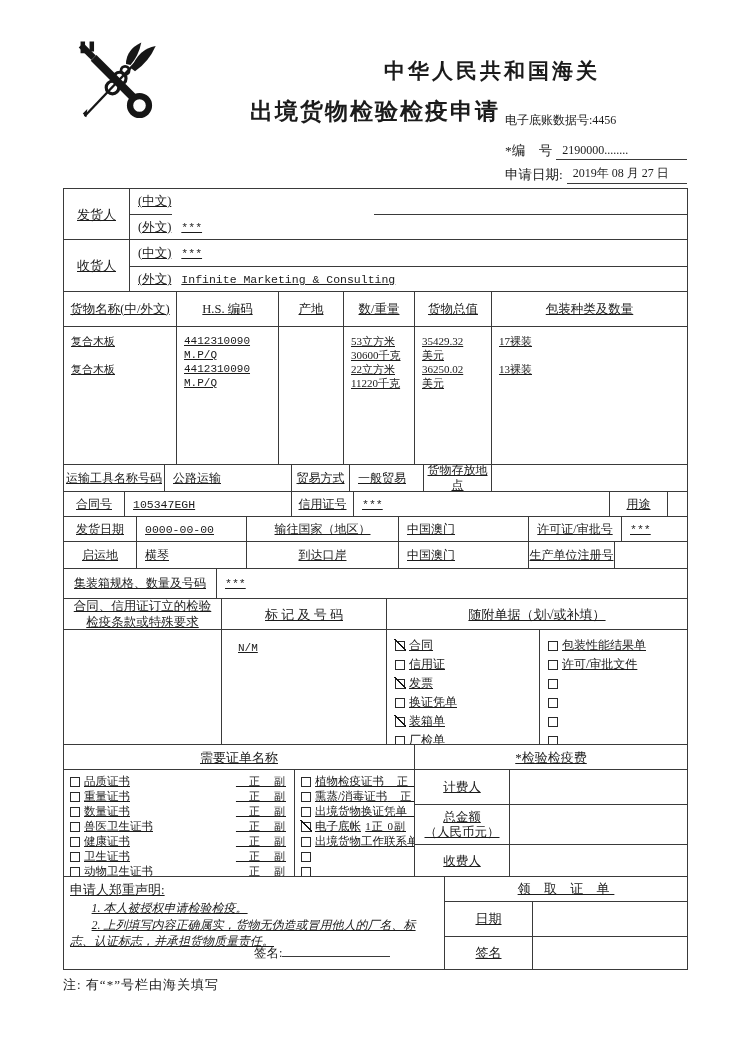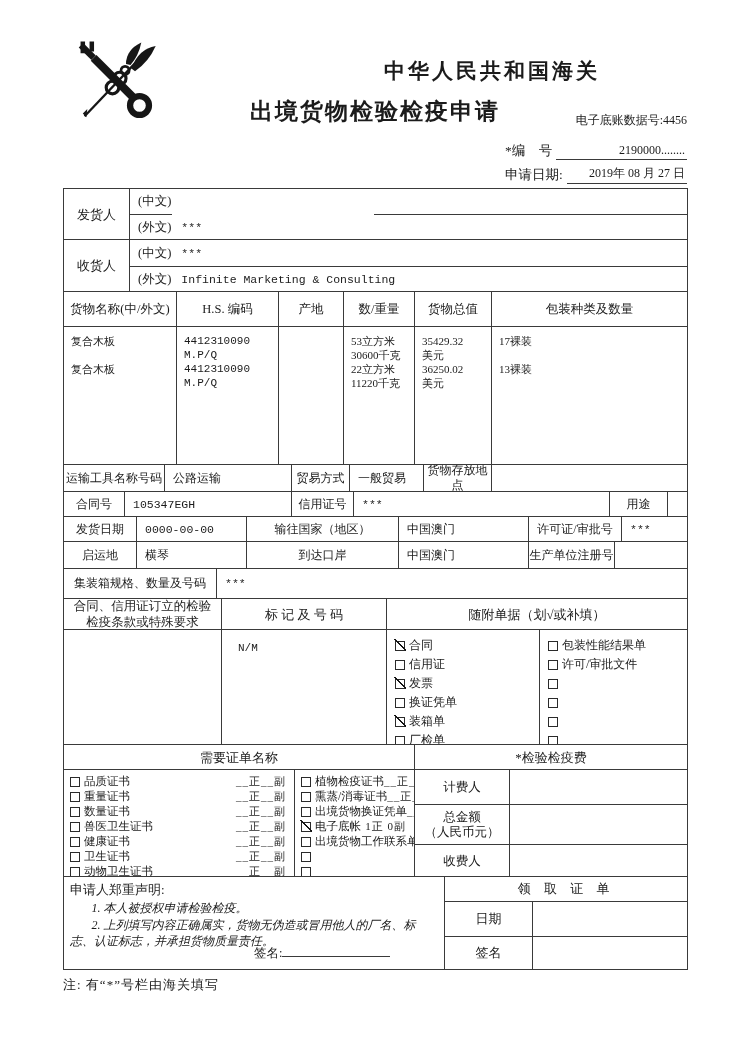--- a/index.html
+++ b/index.html
@@ -9,31 +9,31 @@
          color:var(--ink); font-family:"Liberation Serif","DejaVu Serif",serif; }
   .mono{ font-family:Liberation Serif, serif; }
   .sans{ font-family:"Liberation Sans","DejaVu Sans",sans-serif; }
 
   
   .logo{ position:absolute; left:72px; top:38px; width:90px; height:90px; }
   .t-agency{ position:absolute; left:150px; top:57px; width:450px; text-align:right;
              font-size:21px; font-weight:bold; letter-spacing:3px; }
   .t-form{ position:absolute; left:150px; top:96px; width:450px; text-align:center;
            font-size:23px; font-weight:bold; letter-spacing:2px; }
-  .meta{ position:absolute; left:505px; top:112px; width:182px; font-size:12.5px;text-align:right; }
+  .meta{ position:absolute; left:505px; top:112px; width:182px; font-size:12.5px; }
   .meta .eledger{ margin-bottom:7px; font-size:12px; }
   .meta .mrow{ display:flex; align-items:flex-end; height:24px; }
   .meta .mlab{ flex:none; font-size:13.5px; padding-right:4px; white-space:nowrap; }
   .meta .mval{ flex:1; border-bottom:1.5px solid var(--line); font-size:12px; padding:0 2px 1px 6px; white-space:nowrap; }
 
   
   .form{ position:absolute; left:63px; top:188px; width:625px; height:782px; border:1px solid var(--line); }
   .fr{ display:flex; border-top:1px solid var(--line); width:100%; }
   .fr:first-child{ border-top:none; }
-  .fc{ border-left:1px solid var(--line); overflow:hidden; position:relative; }
+  .fc{ border-left:1px solid var(--line); overflow:hidden; position:relative;text-decoration:underline; }
   .fc:first-child{ border-left:none; }
   .lab{ display:flex; align-items:center; justify-content:center; text-align:center;
         font-size:13px; line-height:15px; }
   .sm{ font-size:12px; }
   .val{ display:flex; align-items:center; font-size:12px; padding-left:8px; white-space:nowrap; }
   .vmono{ font-family:"Liberation Mono","DejaVu Sans Mono",monospace; font-size:11.5px; }
 
   
   .psub{ display:flex; align-items:center; }
   .psub + .psub{ border-top:1px solid var(--line); }

